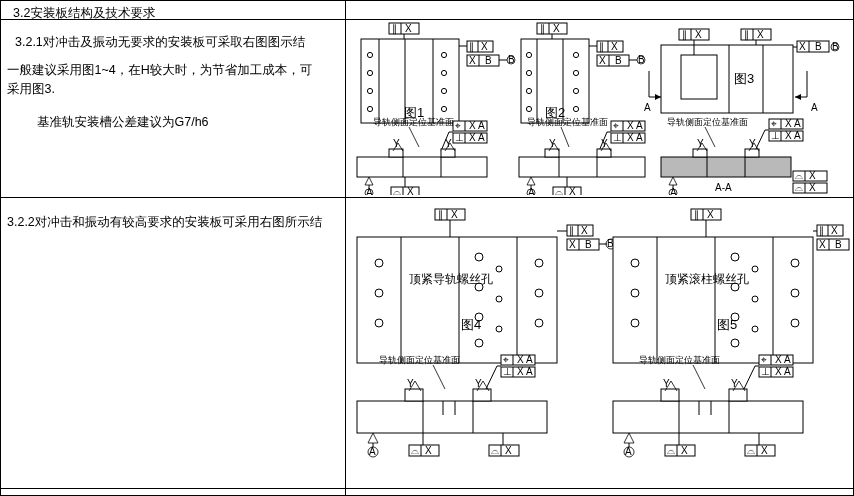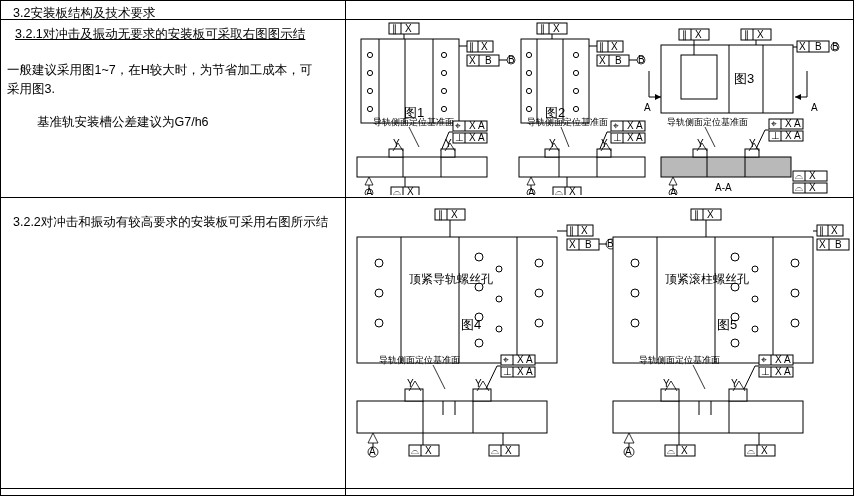--- a/index.html
+++ b/index.html
@@ -26,26 +26,26 @@
 
 <div class="page">
 
   <div class="hline" style="top:18px;"></div>
   <div class="hline" style="top:196px;"></div>
   <div class="hline" style="top:487px;"></div>
   <div class="vline" style="left:344px;top:0;"></div>
   <div class="vline" style="left:344px;top:196px;"></div>
 
   <div class="cell-text" style="left:12px;top:3px;">3.2安装板结构及技术要求</div>
-  <div class="cell-text" style="left:14px;top:24px;text-decoration:underline;">3.2.1对冲击及振动无要求的安装板可采取右图图示结</div>
-  <div class="cell-text" style="left:6px;top:60px;width:330px;">一般建议采用图1~7，在H较大时，为节省加工成本，可
+  <div class="cell-text" style="left:14px;top:32px;">3.2.1对冲击及振动无要求的安装板可采取右图图示结</div>
+  <div class="cell-text" style="left:6px;top:60px;width:330px;">一般建议采用图1~4，在H较大时，为节省加工成本，可
 采用图3.</div>
   <div class="cell-text" style="left:36px;top:112px;">基准轨安装槽公差建议为G7/h6</div>
 
-  <div class="cell-text" style="left:12px;top:212px;">3.2.2对冲击和振动有较高要求的安装板可采用右图所示结</div>
+  <div class="cell-text" style="left:6px;top:212px;">3.2.2对冲击和振动有较高要求的安装板可采用右图所示结</div>
 
   <div class="fig-area" style="left:348px;top:20px;">
     <svg width="504" height="174" viewBox="0 0 504 174">
 
       <g>
 
         <rect class="shape" x="12" y="18" width="98" height="84"></rect>
 
         <line class="plain" x1="30" y1="18" x2="30" y2="102"></line>
         <line class="plain" x1="56" y1="18" x2="56" y2="102"></line>

